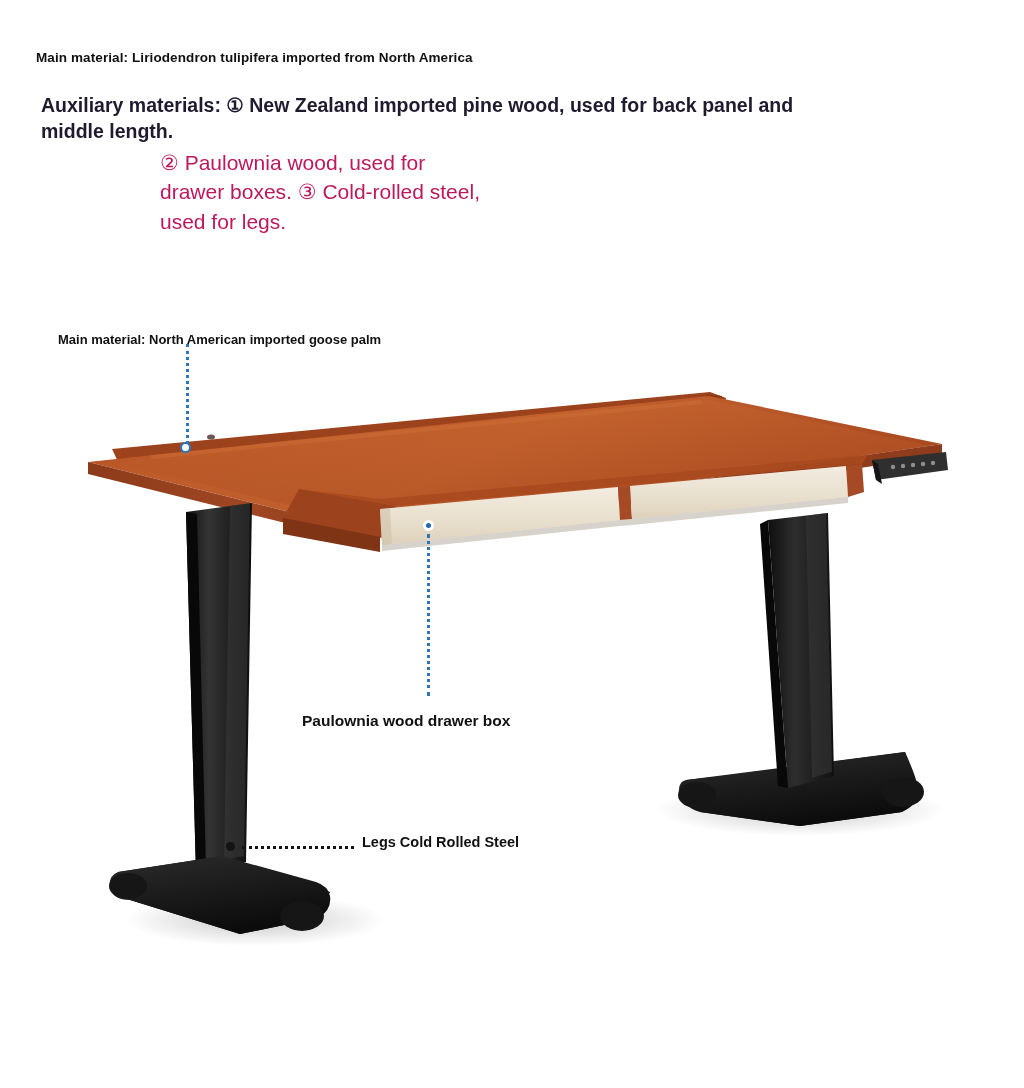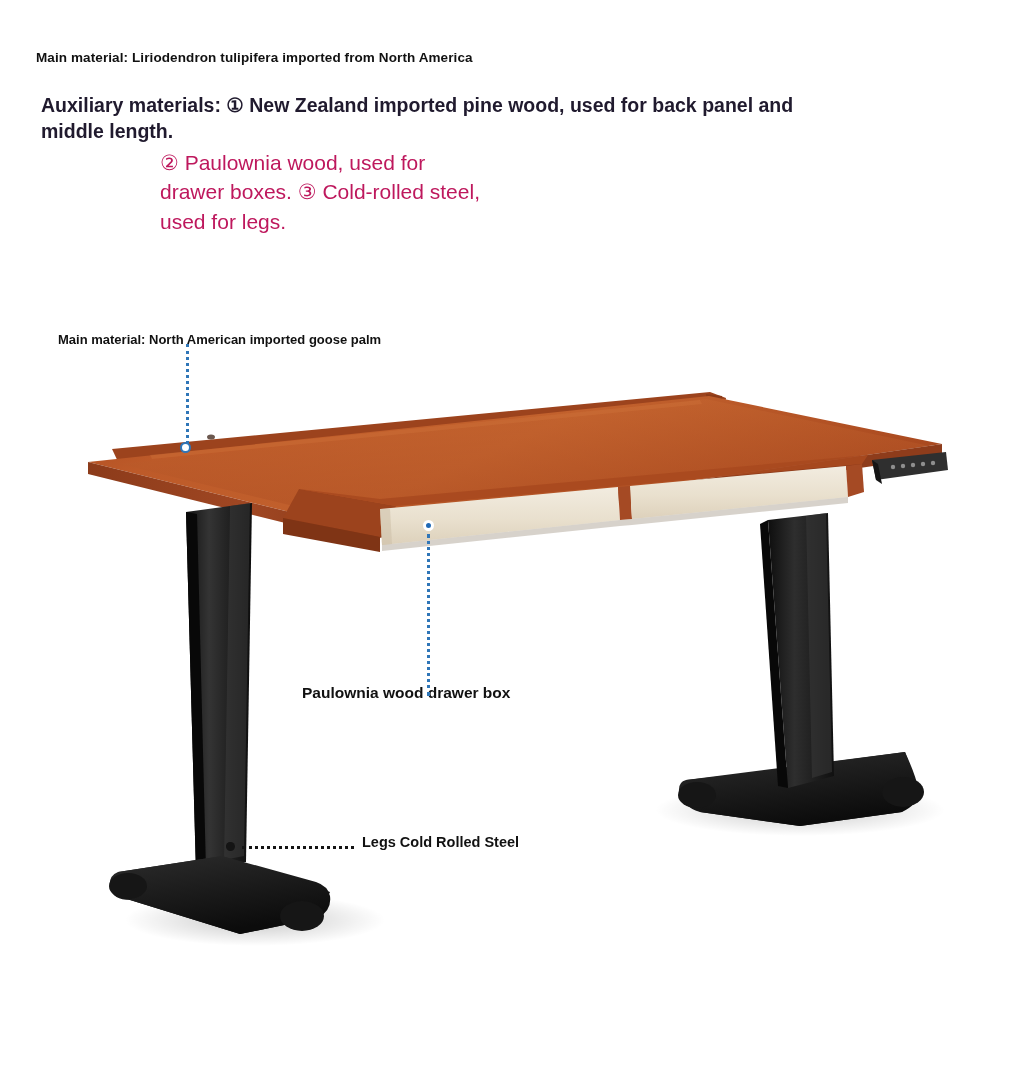--- a/index.html
+++ b/index.html
@@ -64,21 +64,21 @@
     font-size: 13px;
     font-weight: bold;
     color: #111111;
     white-space: nowrap;
     margin-top: 22px;
   }
 
   .txt-drawer {
     position: absolute;
     left: 302px;
-    top: 684px;
+    top: 712px;
     font-size: 15.5px;
     font-weight: bold;
     color: #111111;
     white-space: nowrap;
   }
 
   .txt-legs {
     position: absolute;
     left: 362px;
     top: 834px;

